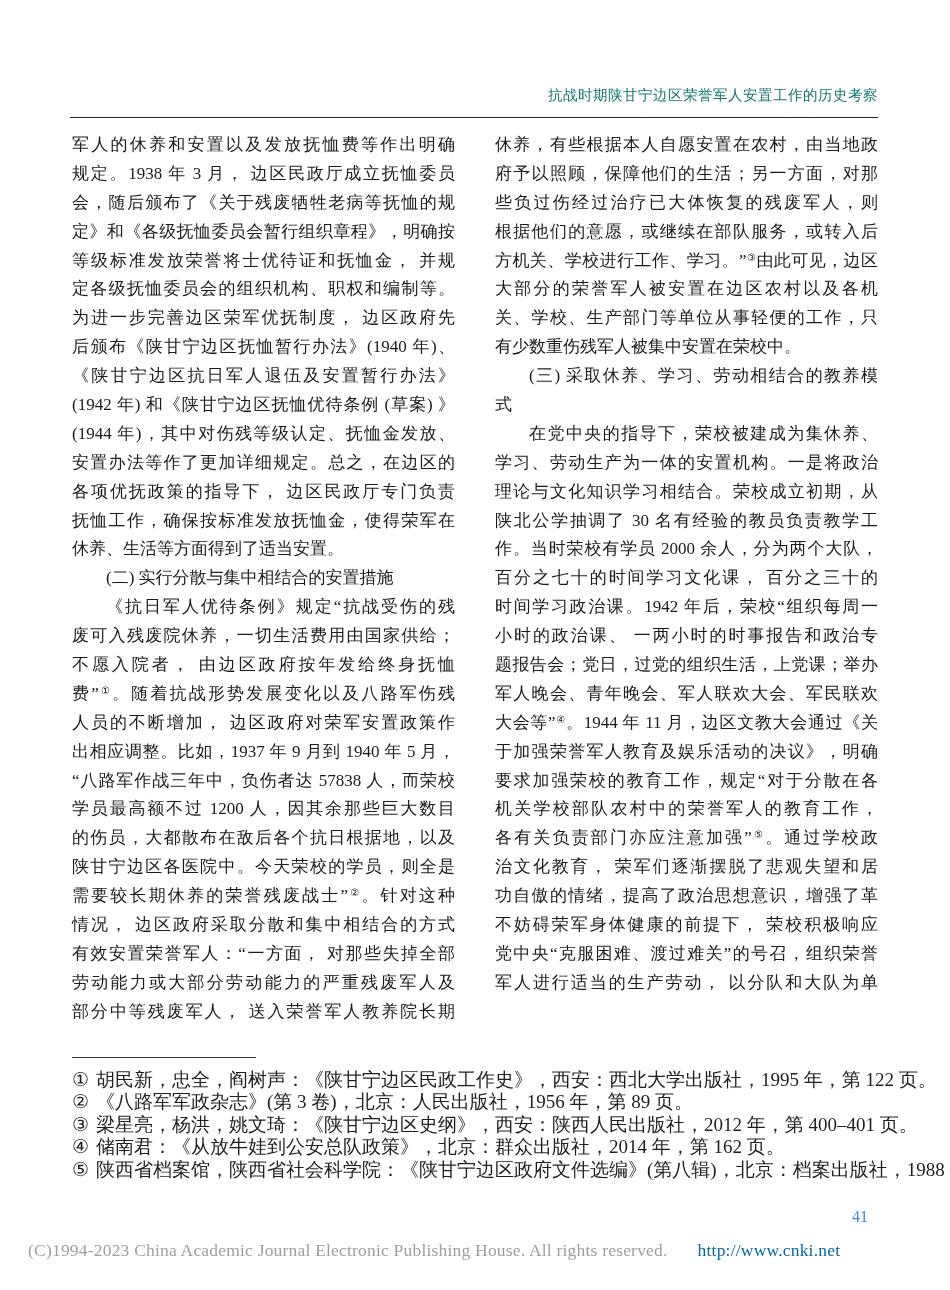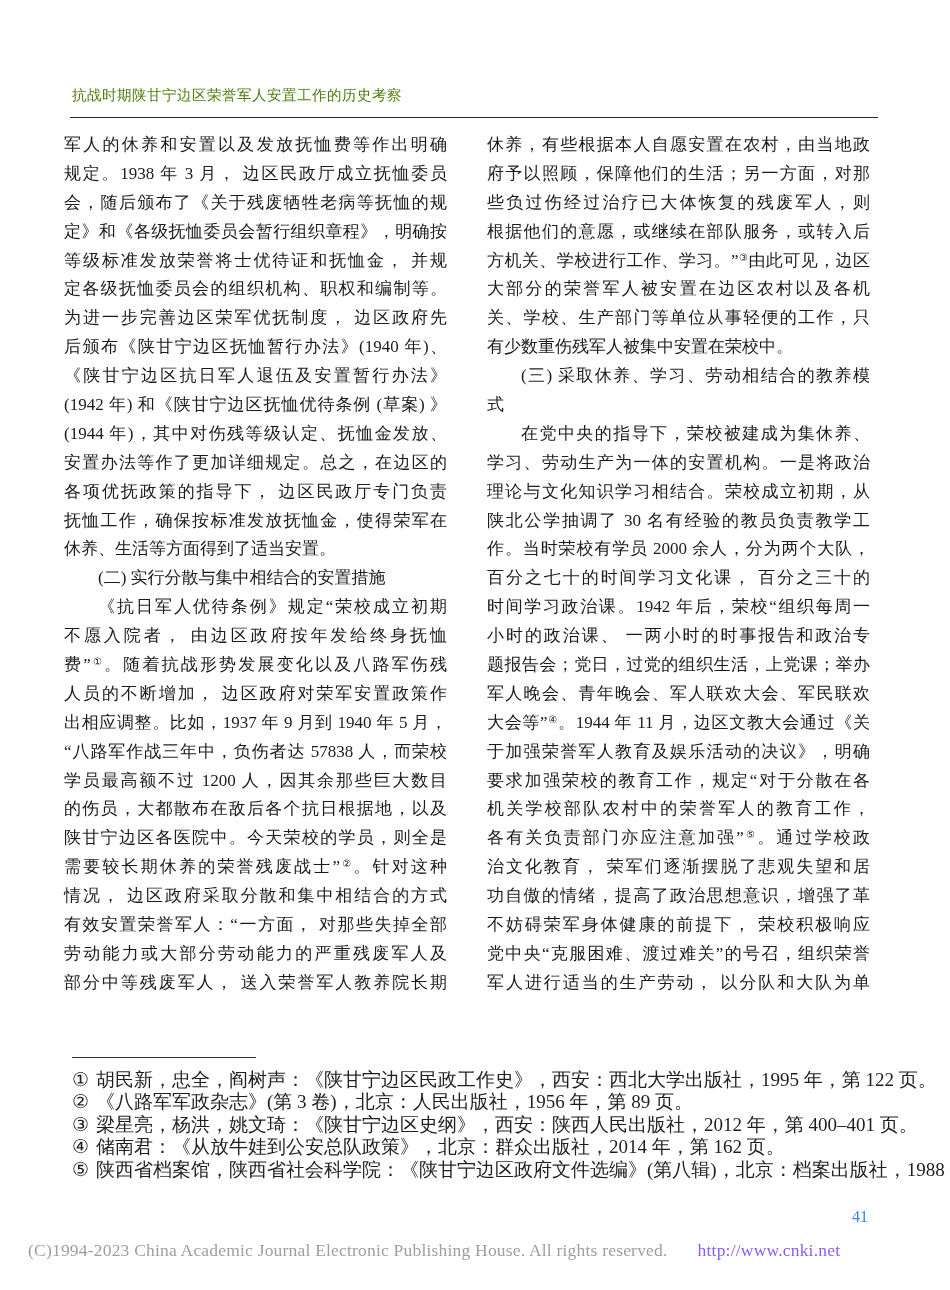--- a/index.html
+++ b/index.html
@@ -11,36 +11,36 @@
     background: #ffffff;
     font-family: "Liberation Serif", "DejaVu Serif", serif;
     color: #1b1b1b;
     overflow: hidden;
   }
   .running-head {
     position: absolute;
     top: 86px;
     left: 72px;
     width: 806px;
-    text-align: left;
+    text-align: right;
     font-size: 14.5px;
     letter-spacing: 0.5px;
-    color: #4d7c0f;
+    color: #0f766e;
   }
   .header-rule {
     position: absolute;
     top: 117px;
     left: 70px;
     width: 808px;
     border-top: 1.6px solid #2a2a2a;
   }
   .columns {
     position: absolute;
     top: 131px;
-    left: 64px;
+    left: 72px;
     width: 806px;
     display: flex;
     justify-content: space-between;
   }
   .col { width: 383px; }
   .tline {
     font-size: 17px;
     line-height: 28.9px;
     height: 28.9px;
     text-align: justify;
@@ -87,21 +87,21 @@
   .cnki-footer {
     position: absolute;
     top: 1240px;
     left: 28px;
     width: 900px;
     font-size: 17.5px;
     color: #9e9e9e;
     letter-spacing: 0.2px;
     white-space: nowrap;
   }
-  .footer-url { margin-left: 30px; color: #8b5cf6; }
+  .footer-url { margin-left: 30px; color: #0369a1; }
 </style>
 </head>
 <body>
 
 <div class="page">
 
   <div class="running-head">抗战时期陕甘宁边区荣誉军人安置工作的历史考察</div>
 
   <div class="header-rule"></div>
 
@@ -116,21 +116,22 @@
         <div class="tline">为进一步完善边区荣军优抚制度， 边区政府先</div>
         <div class="tline">后颁布《陕甘宁边区抚恤暂行办法》(1940 年)、</div>
         <div class="tline">《陕甘宁边区抗日军人退伍及安置暂行办法》</div>
         <div class="tline">(1942 年) 和《陕甘宁边区抚恤优待条例 (草案) 》</div>
         <div class="tline">(1944 年)，其中对伤残等级认定、抚恤金发放、</div>
         <div class="tline">安置办法等作了更加详细规定。总之，在边区的</div>
         <div class="tline">各项优抚政策的指导下， 边区民政厅专门负责</div>
         <div class="tline">抚恤工作，确保按标准发放抚恤金，使得荣军在</div>
         <div class="tline end">休养、生活等方面得到了适当安置。</div>
         <div class="tline ind end">(二) 实行分散与集中相结合的安置措施</div>
-        <div class="tline ind">《抗日军人优待条例》规定“荣校成立初期</div>
+        <div class="tline ind">《抗日军人优待条例》规定“抗战受伤的残</div>
+        <div class="tline">废可入残废院休养，一切生活费用由国家供给；</div>
         <div class="tline">不愿入院者， 由边区政府按年发给终身抚恤</div>
         <div class="tline">费”<sup class="fnref">①</sup>。随着抗战形势发展变化以及八路军伤残</div>
         <div class="tline">人员的不断增加， 边区政府对荣军安置政策作</div>
         <div class="tline">出相应调整。比如，1937 年 9 月到 1940 年 5 月，</div>
         <div class="tline">“八路军作战三年中，负伤者达 57838 人，而荣校</div>
         <div class="tline">学员最高额不过 1200 人，因其余那些巨大数目</div>
         <div class="tline">的伤员，大都散布在敌后各个抗日根据地，以及</div>
         <div class="tline">陕甘宁边区各医院中。今天荣校的学员，则全是</div>
         <div class="tline">需要较长期休养的荣誉残废战士”<sup class="fnref">②</sup>。针对这种</div>
         <div class="tline">情况， 边区政府采取分散和集中相结合的方式</div>

